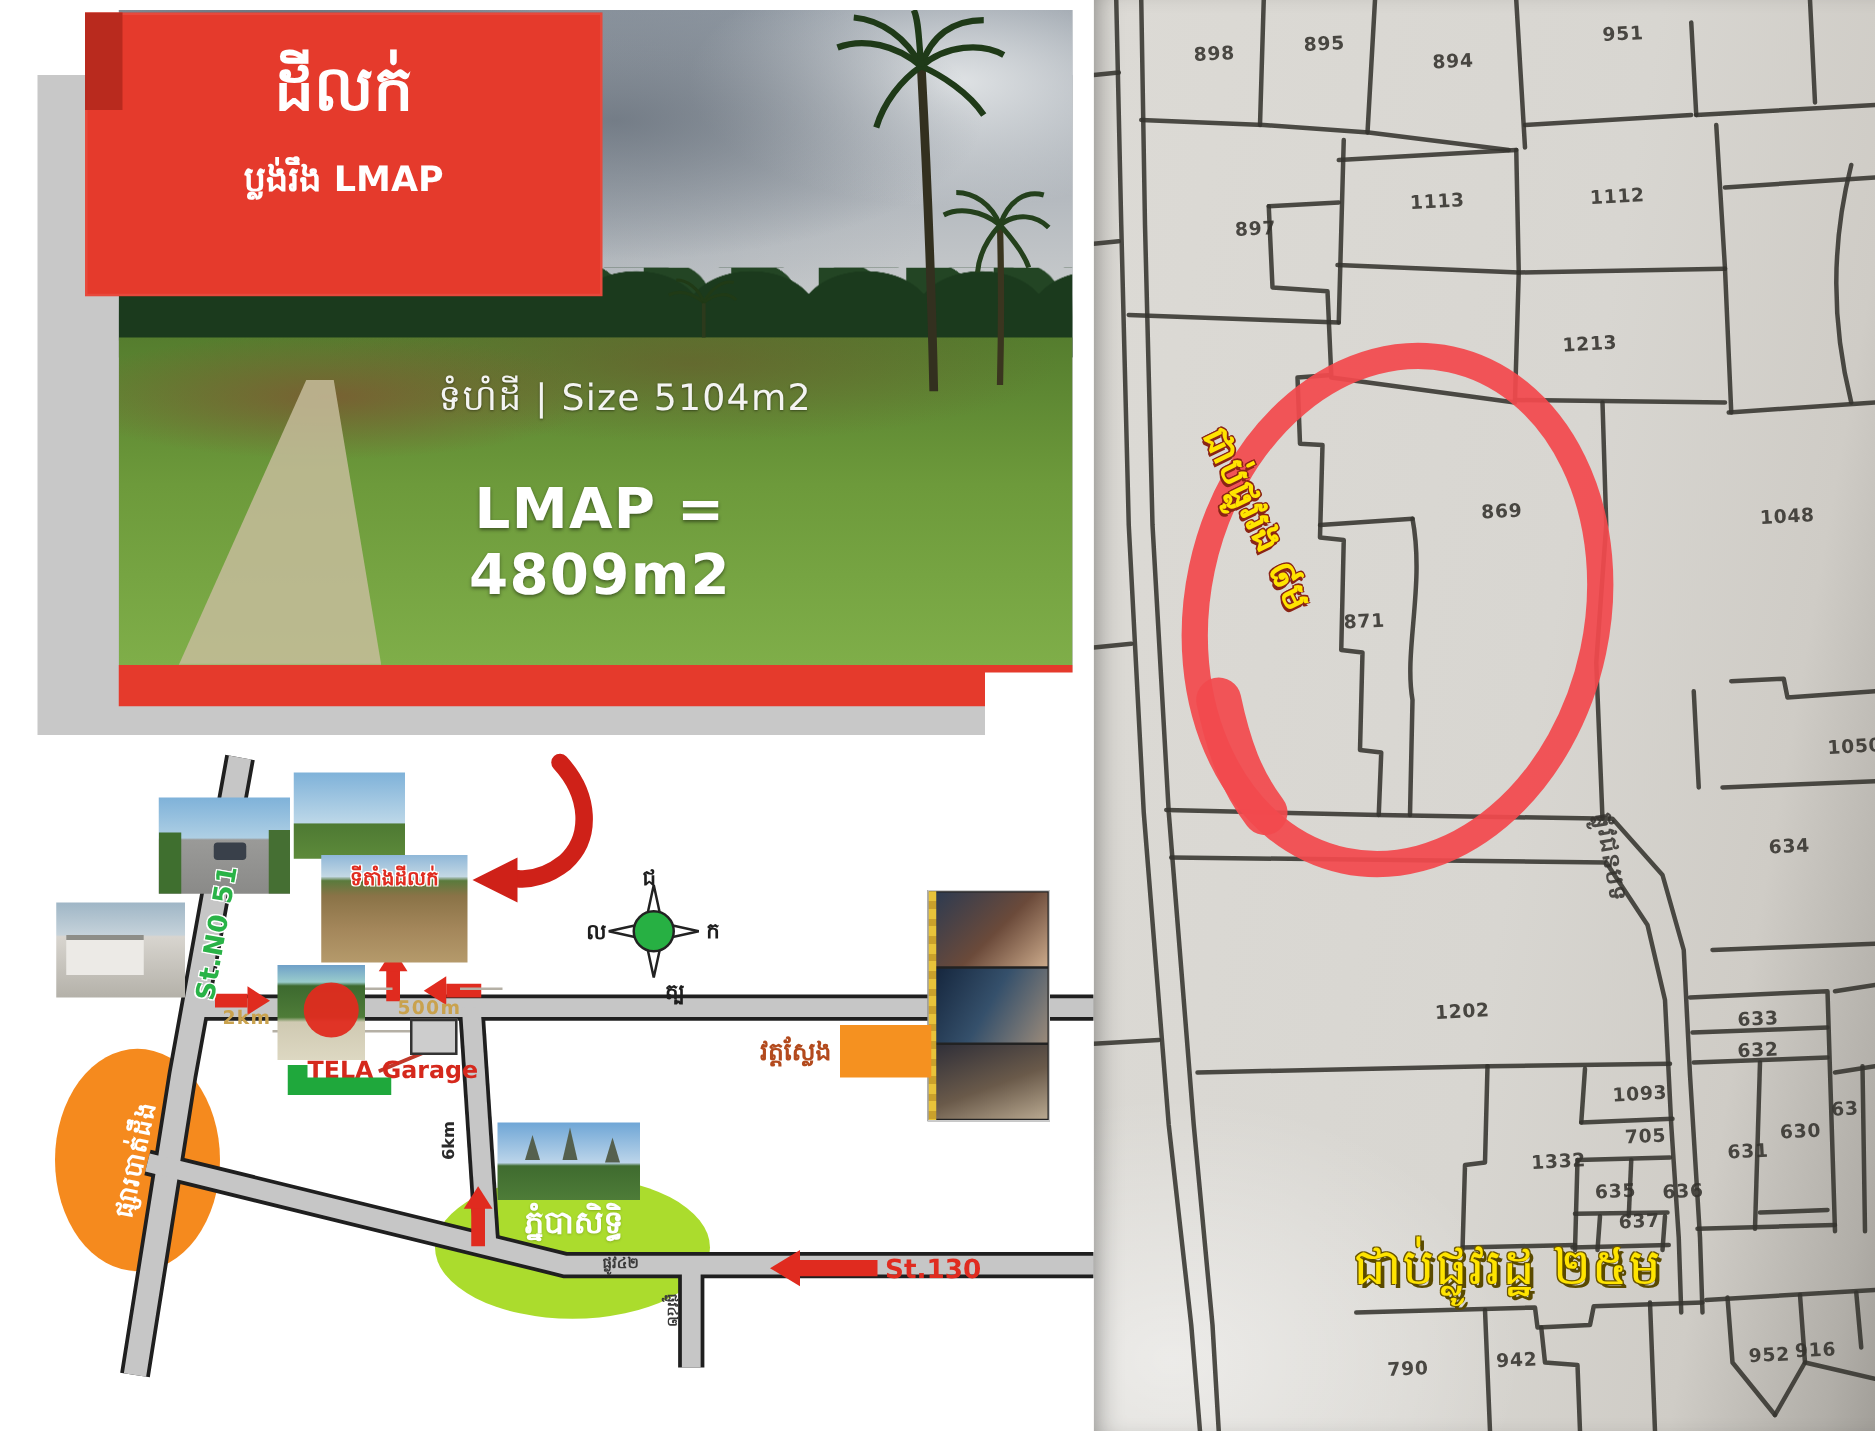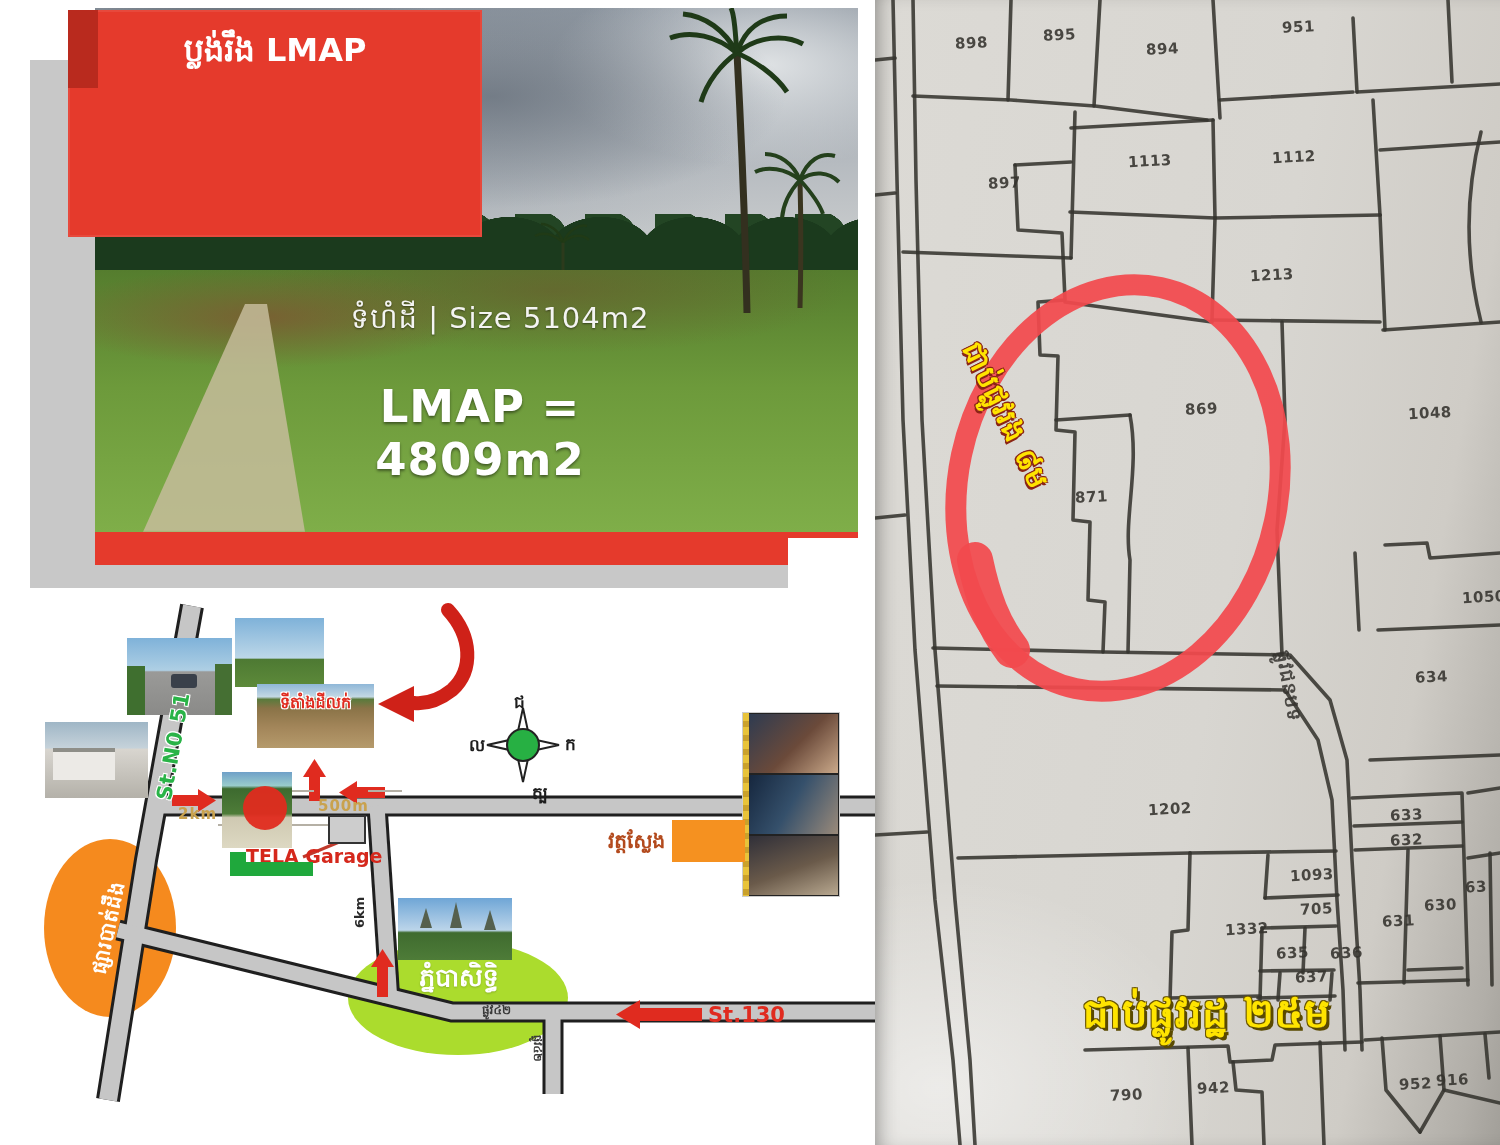--- a/index.html
+++ b/index.html
@@ -27,21 +27,21 @@
     background:
       radial-gradient(300px 70px at 22% 18%, rgba(124,90,50,.85), transparent 72%),
       radial-gradient(420px 90px at 60% 8%, rgba(110,82,46,.5), transparent 70%),
       linear-gradient(180deg,#557d2e,#6d9a3b 45%,#7fae49);}
   .dirt-path{left:0;top:262px;width:763px;height:262px;opacity:.85;filter:blur(1px);
     background:#c6bd9c;clip-path:polygon(150px 34px,172px 34px,210px 262px,48px 262px);}
   svg.palms{left:0;top:0;width:763px;height:524px;}
   .banner{left:68px;top:10px;width:414px;height:227px;background:#e53a2c;
     box-shadow:inset 0 0 0 2px rgba(255,255,255,.08);text-align:center;color:#fff;}
   .banner-title{margin-top:28px;font-size:50px;font-weight:bold;line-height:66px;}
-  .banner-sub{margin-top:14px;font-size:32px;font-weight:bold;line-height:52px;}
+  .banner-sub{margin-top:14px;font-size:28px;font-weight:bold;line-height:52px;}
   .banner-fold{left:68px;top:10px;width:30px;height:78px;background:#b92a1e;}
   .red-strip{left:95px;top:532px;width:763px;height:33px;background:#e53a2c;}
   .white-patch{left:788px;top:538px;width:87px;height:92px;background:#fff;}
   .size-line{left:250px;top:292px;width:310px;text-align:center;color:#f4f4f2;
     font-size:29px;letter-spacing:1px;text-shadow:0 1px 2px rgba(0,0,0,.45);}
   .lmap-line{left:205px;top:372px;width:360px;text-align:center;color:#fff;font-weight:bold;
     font-size:45px;letter-spacing:1px;text-shadow:0 2px 3px rgba(0,0,0,.45);}
   .watermark{left:583px;top:574px;font-family:"DejaVu Serif",serif;font-size:26px;
     color:rgba(255,255,255,.96);letter-spacing:2.5px;z-index:40;
     text-shadow:0 2px 3px rgba(80,80,80,.65);}
@@ -61,21 +61,21 @@
   .photo-road{left:127px;top:38px;width:105px;height:77px;
     background:linear-gradient(180deg,#7fb2d9 0%,#aecfe4 42%,#9a9a98 44%,#8a8a88 100%);}
   .photo-road .car{position:absolute;left:44px;top:36px;width:26px;height:14px;background:#39404a;border-radius:3px;}
   .photo-road .veg-l{position:absolute;left:0;top:28px;width:18px;height:49px;background:#3f6f2f;}
   .photo-road .veg-r{position:absolute;right:0;top:26px;width:17px;height:51px;background:#456f33;}
   .photo-building{left:45px;top:122px;width:103px;height:76px;
     background:linear-gradient(180deg,#9fb6c6 0%,#c5d2da 34%,#d8d5cf 36%,#b4b1a9 100%);}
   .photo-building .bld{position:absolute;left:8px;top:26px;width:62px;height:28px;background:#eceae6;border-top:4px solid #8e8e88;}
   .photo-palm{left:235px;top:18px;width:89px;height:69px;
     background:linear-gradient(180deg,#7fb2d9 0%,#bcd7e8 58%,#4e7a33 60%,#5d8a3a 100%);}
-  .photo-site{left:257px;top:84px;width:117px;height:64px;
+  .photo-site{left:257px;top:84px;width:117px;height:86px;
     background:linear-gradient(180deg,#8fb7d8 0%,#c3d8e4 20%,#5a7a3c 24%,#8a7347 38%,#a3865a 68%,#b59a6b 100%);}
   .site-label{position:absolute;left:0;top:8px;width:117px;text-align:center;color:#e02b1f;
     font-weight:bold;font-size:16px;text-shadow:-1px -1px 0 #fff,1px -1px 0 #fff,-1px 1px 0 #fff,1px 1px 0 #fff;}
   .photo-junction{left:222px;top:172px;width:70px;height:76px;
     background:linear-gradient(180deg,#6fa0c8 0%,#9cc 18%,#3d6a2f 22%,#4e7c38 55%,#cfc9b2 60%,#ddd8c2 100%);}
   .red-dot{left:243px;top:186px;width:44px;height:44px;border-radius:50%;background:#e02b1f;opacity:.95;}
   .photo-pagoda{left:398px;top:298px;width:114px;height:62px;
     background:linear-gradient(180deg,#6fa6d6 0%,#bcd5ea 52%,#3f6b2f 56%,#4e7c38 100%);}
   .spire{position:absolute;width:0;height:0;border-left:6px solid transparent;border-right:6px solid transparent;
     border-bottom:20px solid #55604e;}
@@ -112,21 +112,21 @@
       linear-gradient(100deg,#dcdad5 0%,#d8d6d1 55%,#cfccc6 80%,#b1aea8 95%,#a29f99 100%);
     box-shadow:inset 14px 0 22px -14px rgba(0,0,0,.45);}
   svg.parcel-lines{position:absolute;left:0;top:0;filter:blur(.4px);}
   svg.parcel-lines path{fill:none;stroke:#36342f;stroke-width:3.6;stroke-linejoin:round;stroke-linecap:round;opacity:.88;}
   svg.highlight{position:absolute;left:0;top:0;}
   .pnum{position:absolute;font-weight:bold;font-size:15px;color:#35332e;transform:rotate(-3deg);
     letter-spacing:.5px;opacity:.88;}
   .note-8m{left:112px;top:336px;transform:rotate(64deg);transform-origin:0 0;white-space:nowrap;
     color:#ffe400;font-weight:bold;font-size:29px;letter-spacing:1px;
     text-shadow:2px 2px 0 #8a2415,-1px -1px 0 #8a2415,1px -1px 0 #8a2415,-1px 1px 0 #8a2415;}
-  .note-25m{left:208px;top:988px;white-space:nowrap;color:#ffe400;font-weight:bold;font-size:40px;
+  .note-25m{left:208px;top:988px;white-space:nowrap;color:#ffe400;font-weight:normal;font-size:40px;
     letter-spacing:1px;text-shadow:3px 3px 0 #5a4a00,-1px -1px 0 #6b5600,1px -1px 0 #6b5600,-1px 1px 0 #6b5600;}
   .road-side{left:420px;top:648px;transform:rotate(80deg);transform-origin:0 0;white-space:nowrap;
     color:#34322e;font-weight:bold;font-size:19px;letter-spacing:1px;opacity:.85;}
 </style>
 </head>
 <body>
 
 <div class="page">
 
   <div class="abs card-bg"></div>
@@ -162,20 +162,21 @@
           <path d="M468,234 C464,222 454,216 446,216"></path>
         <path d="M468,234 C474,222 484,216 492,218"></path>
           <path d="M468,234 C478,226 488,226 494,232"></path>
       </g>
     </svg>
     <div class="abs size-line">ទំហំដី | Size 5104m2</div>
     <div class="abs lmap-line">LMAP = 4809m2</div>
   </div>
 
   <div class="abs banner">
+    <div class="banner-title">ដីលក់</div>
     <div class="banner-sub">ប្លង់រឹង LMAP</div>
   </div>
   <div class="abs banner-fold"></div>
   <div class="abs red-strip"></div>
   <div class="abs white-patch"></div>
 
   <div class="abs sketch">
 
     <div class="s-abs ellipse orange-ellipse">
       <span>ផ្សារបាត់ដឹង</span>

